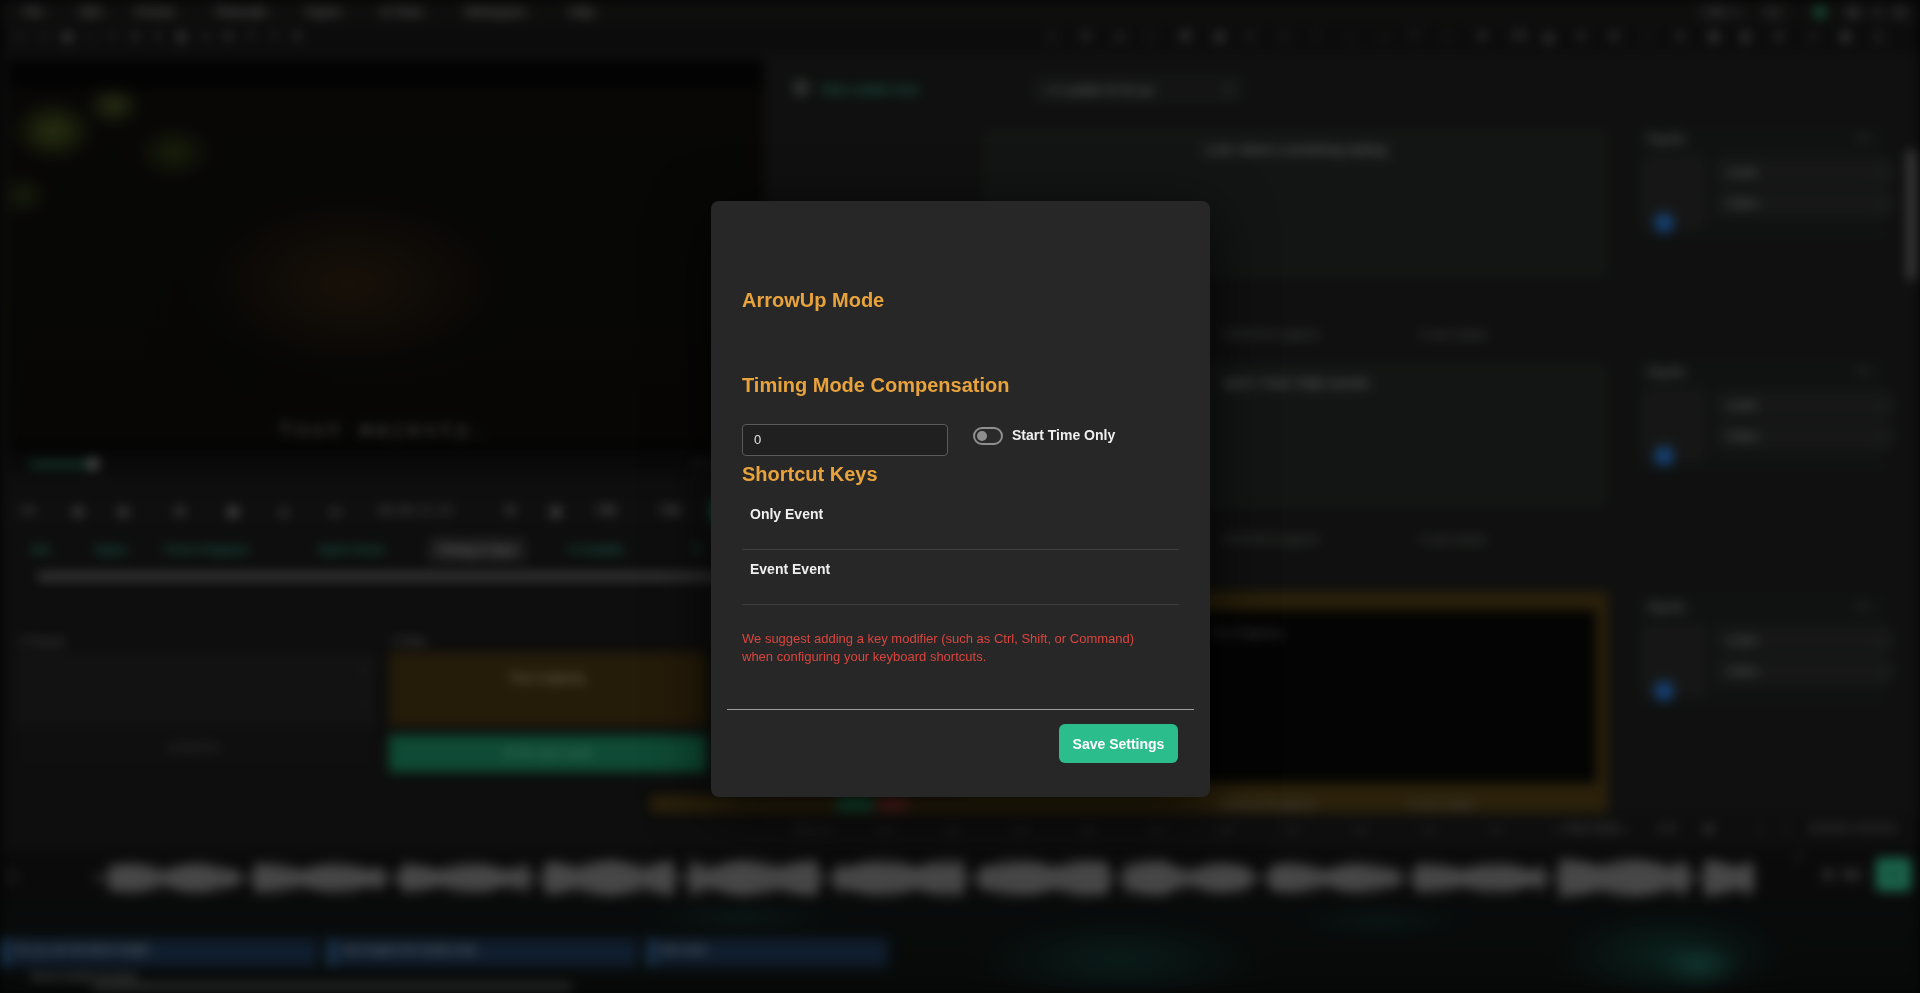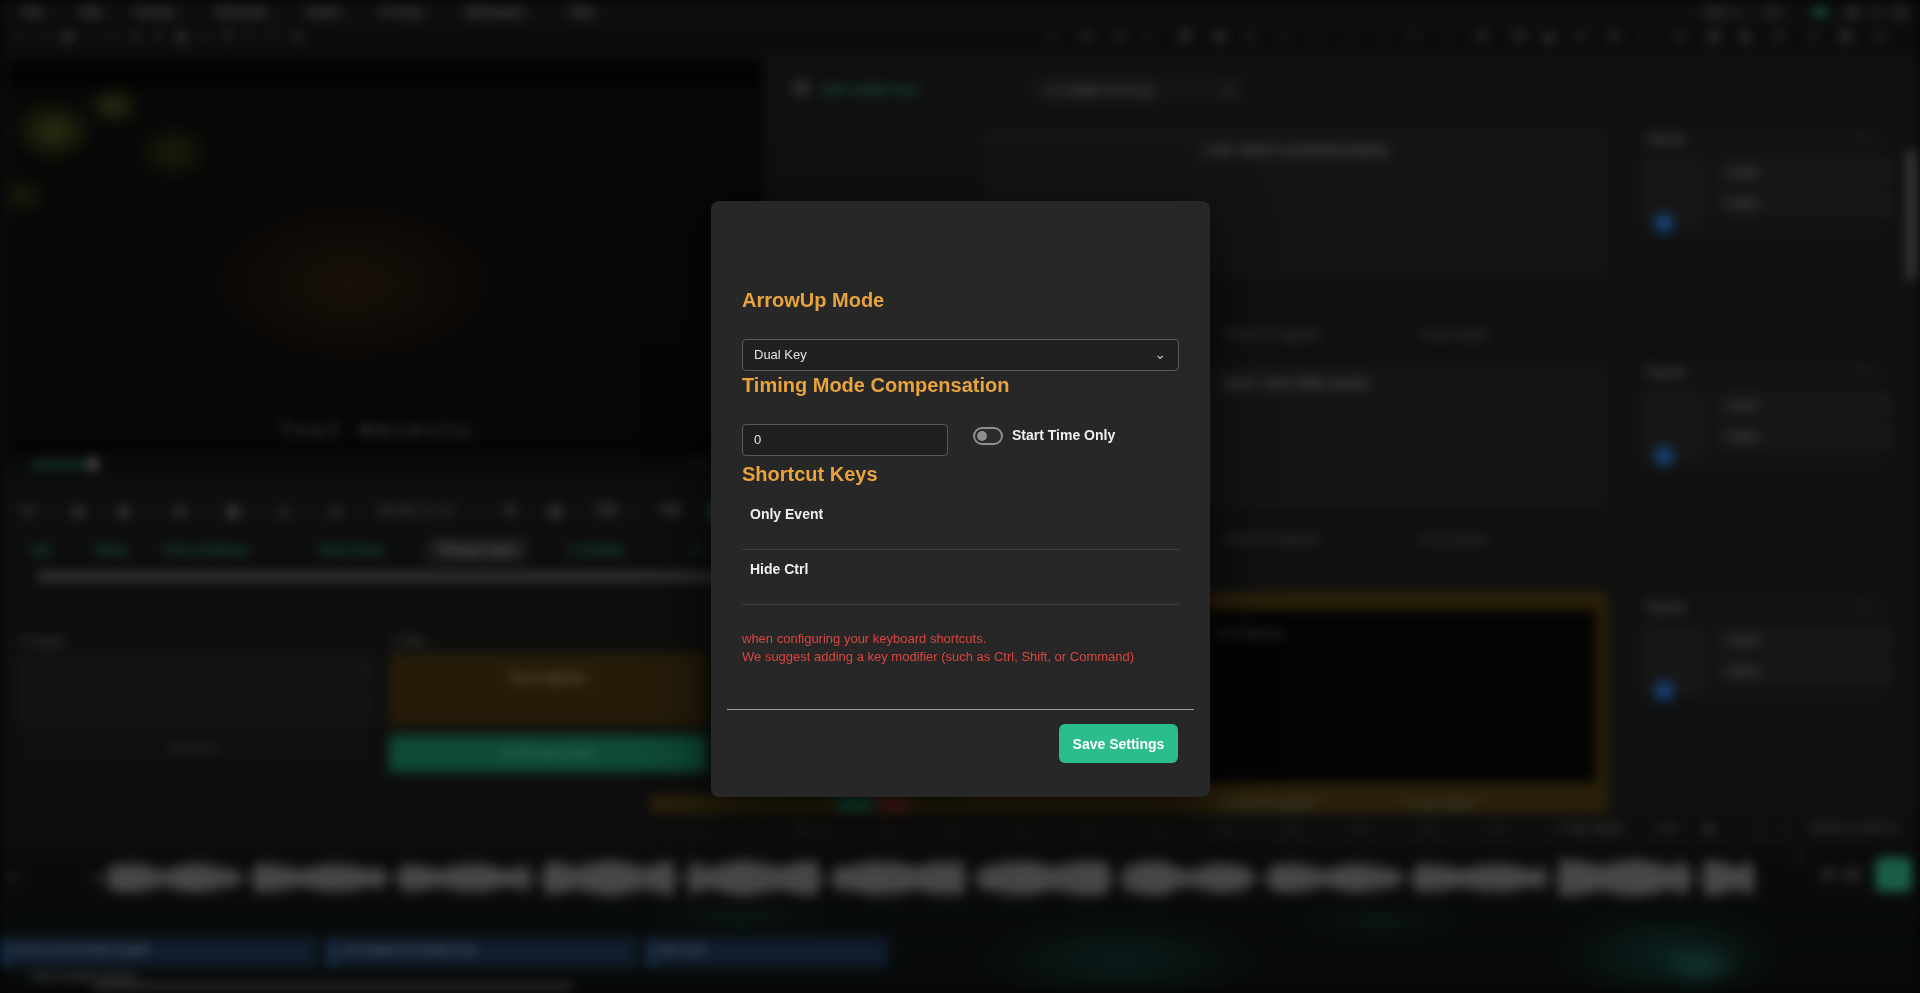--- a/index.html
+++ b/index.html
@@ -717,38 +717,34 @@
     <div class="underbar"></div>
   </div>
 
 </div>
 
 <div class="dim"></div>
 
 <div class="modal">
 
   <div class="m-sec" style="top:88px">ArrowUp Mode</div>
-  <div class="m-select">
-    <span>Dual Key</span>
-    <span class="chev">⌄</span>
-  </div>
 
   <div class="m-sec" style="top:173px">Timing Mode Compensation</div>
   <div class="m-input">0</div>
   <div class="m-toggle">
       <i class="knob"></i>
     </div>
   <span class="m-toggle-label">Start Time Only</span>
 
   <div class="m-sec" style="top:262px">Shortcut Keys</div>
   <span class="sc-label" style="top:305px">Only Event</span>
   <div class="m-div" style="top:348px"></div>
-  <span class="sc-label" style="top:360px">Hide Ctrl</span>
+  <span class="sc-label" style="top:360px">Event Event</span>
   <div class="m-div" style="top:403px"></div>
 
   <div class="m-warn">
+    <div>We suggest adding a key modifier (such as Ctrl, Shift, or Command)</div>
     <div>when configuring your keyboard shortcuts.</div>
-    <div>We suggest adding a key modifier (such as Ctrl, Shift, or Command)</div>
   </div>
 
   <div class="m-foot-div"></div>
   <button class="m-save">Save Settings</button>
 </div>
 
 </body></html>

